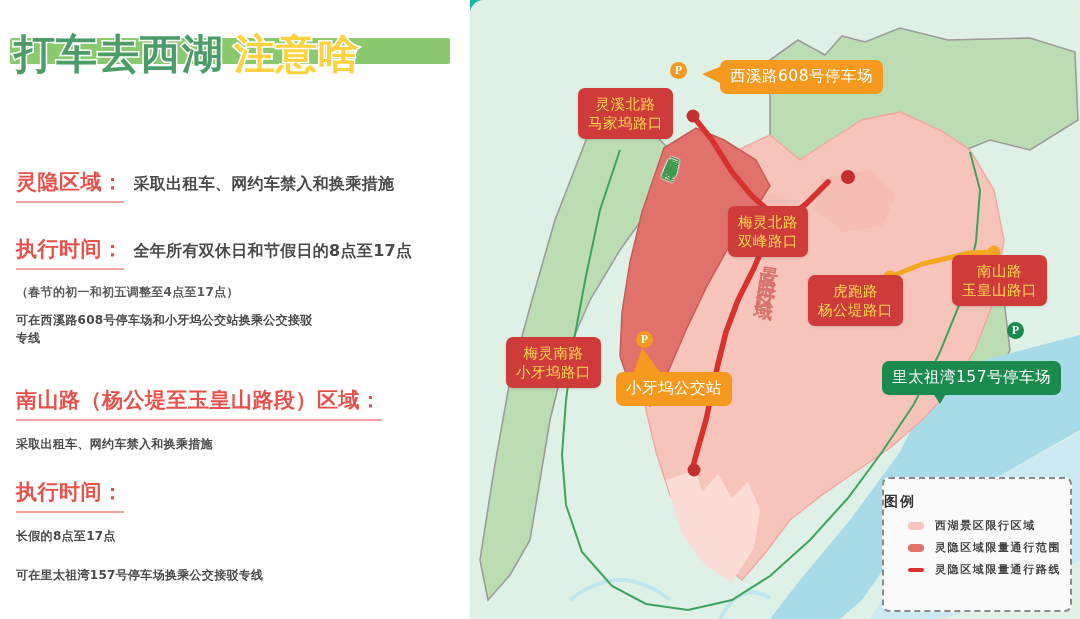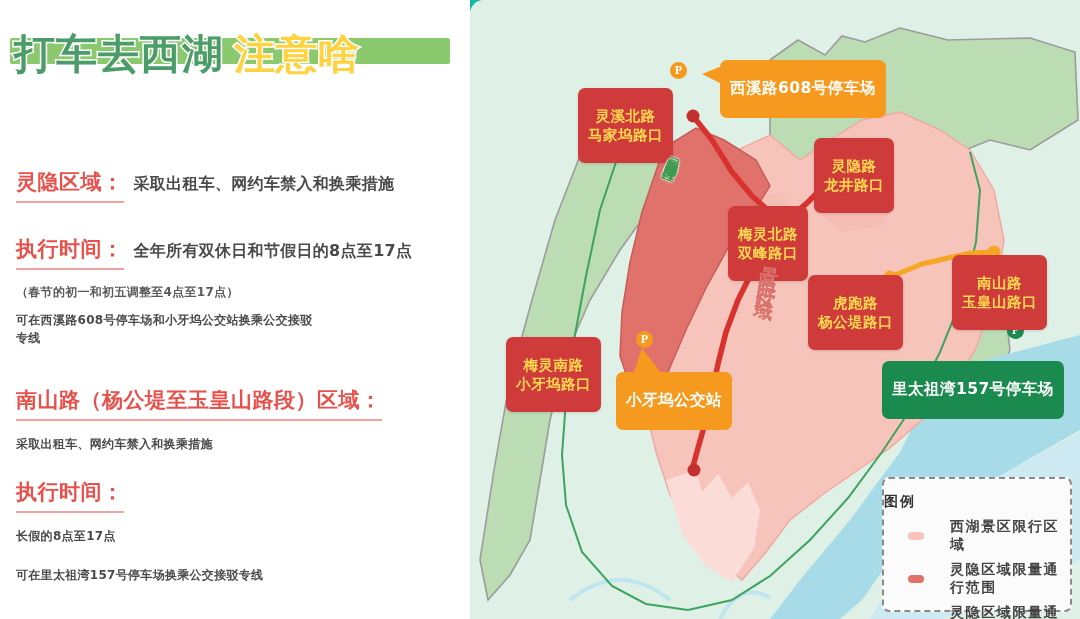--- a/index.html
+++ b/index.html
@@ -44,22 +44,22 @@
 
   
   #map-panel {
     position: absolute; left: 470px; top: 0; width: 610px; height: 619px;
     background: #dff0e6; border-top-left-radius: 14px; overflow: hidden;
   }
   #map-svg { position: absolute; left: 0; top: 0; width: 610px; height: 619px; }
 
   
   .chip {
-    position: absolute; border-radius: 7px; padding: 19px 10px;
-    font-size: 14.5px; font-weight: bold; line-height: 1.28; text-align: center;
+    position: absolute; border-radius: 7px; padding: 7px 10px;
+    font-size: 14.5px; font-weight: normal; line-height: 1.28; text-align: center;
     white-space: nowrap; letter-spacing: 0.5px;
   }
   .chip-red { background: #cf3b3b; color: #ffd94f; box-shadow: 0 1px 3px rgba(0,0,0,.13); }
   .chip-red .ln { display: block; }
   .chip-orange { background: #f59a1e; color: #ffffff; font-size: 15.5px; letter-spacing: 0.5px; }
   .chip-green { background: #1a8a4f; color: #ffffff; font-size: 15.5px; letter-spacing: 0.5px; }
 
   
   .pmark {
     position: absolute; width: 17px; height: 17px; border-radius: 50%;
@@ -89,21 +89,21 @@
     position: absolute; left: 412px; top: 477px; width: 190px; height: 135px;
     border: 2px dashed #8a8a8a; border-radius: 7px; background: #fbfbfb;
   }
   #legend-title {
     text-align: left; font-size: 14px; font-weight: bold; color: #333333;
     margin-top: 14px; letter-spacing: 2px;
   }
   .legend-row { display: flex; align-items: center; margin: 7px 0 0 24px; }
   .legend-swatch { width: 16px; height: 8px; border-radius: 4px; flex: none; }
   .legend-swatch.line { height: 4px; border-radius: 2px; }
-  .legend-label { margin-left: 26px; font-size: 14px; font-weight: bold; color: #444444; letter-spacing: 1.6px; }
+  .legend-label { margin-left: 11px; font-size: 11px; font-weight: bold; color: #444444; letter-spacing: 1.6px; }
 </style>
 </head>
 <body>
 
 <div id="root">
 
   <div id="left-panel">
 
     <div id="title-band"></div>
     <div id="title-text">
@@ -213,24 +213,20 @@
 
     <div class="chip chip-orange" style="left:250px; top:60px;">
       <span class="ln">西溪路608号停车场</span>
     </div>
 
     <div class="chip chip-red" style="left:108px; top:88px;">
       <span class="ln">灵溪北路</span>
       <span class="ln">马家坞路口</span>
     </div>
 
-    <div class="chip chip-red" style="left:344px; top:138px;">
-      <span class="ln">灵隐路</span>
-      <span class="ln">龙井路口</span>
-    </div>
 
     <div class="chip chip-red" style="left:258px; top:206px;">
       <span class="ln">梅灵北路</span>
       <span class="ln">双峰路口</span>
     </div>
 
     <div class="chip chip-red" style="left:338px; top:275px;">
       <span class="ln">虎跑路</span>
       <span class="ln">杨公堤路口</span>
     </div>

